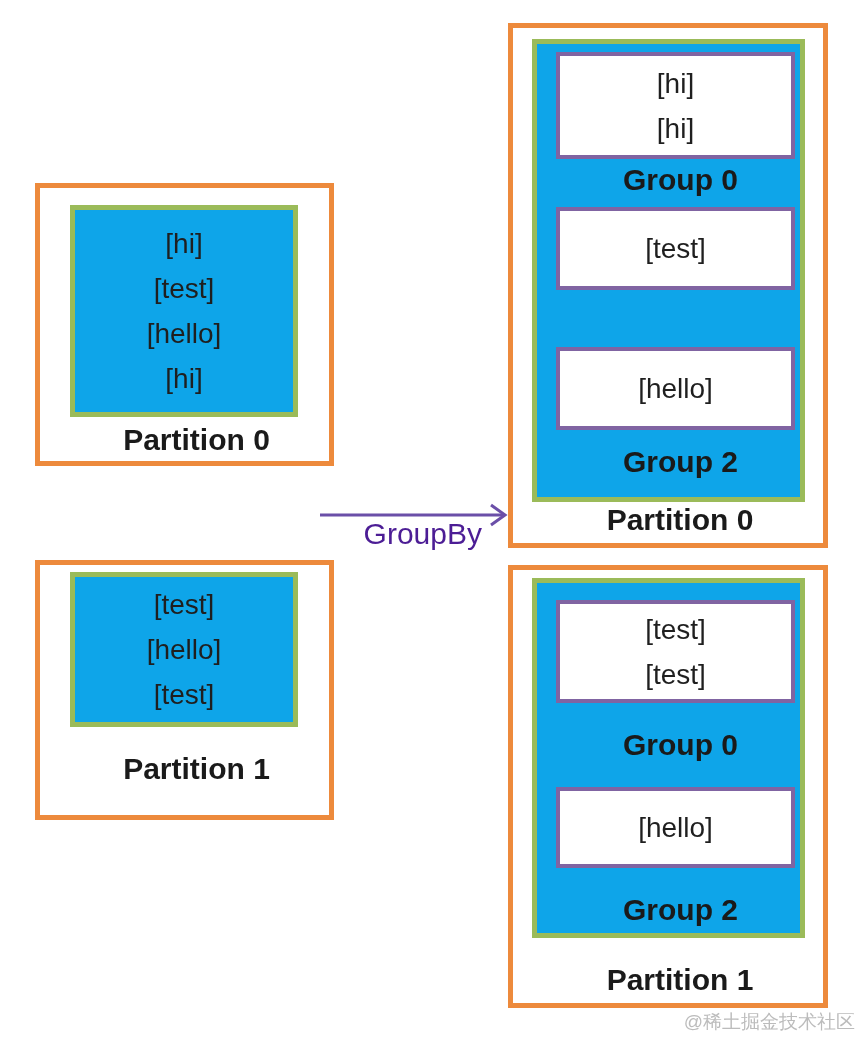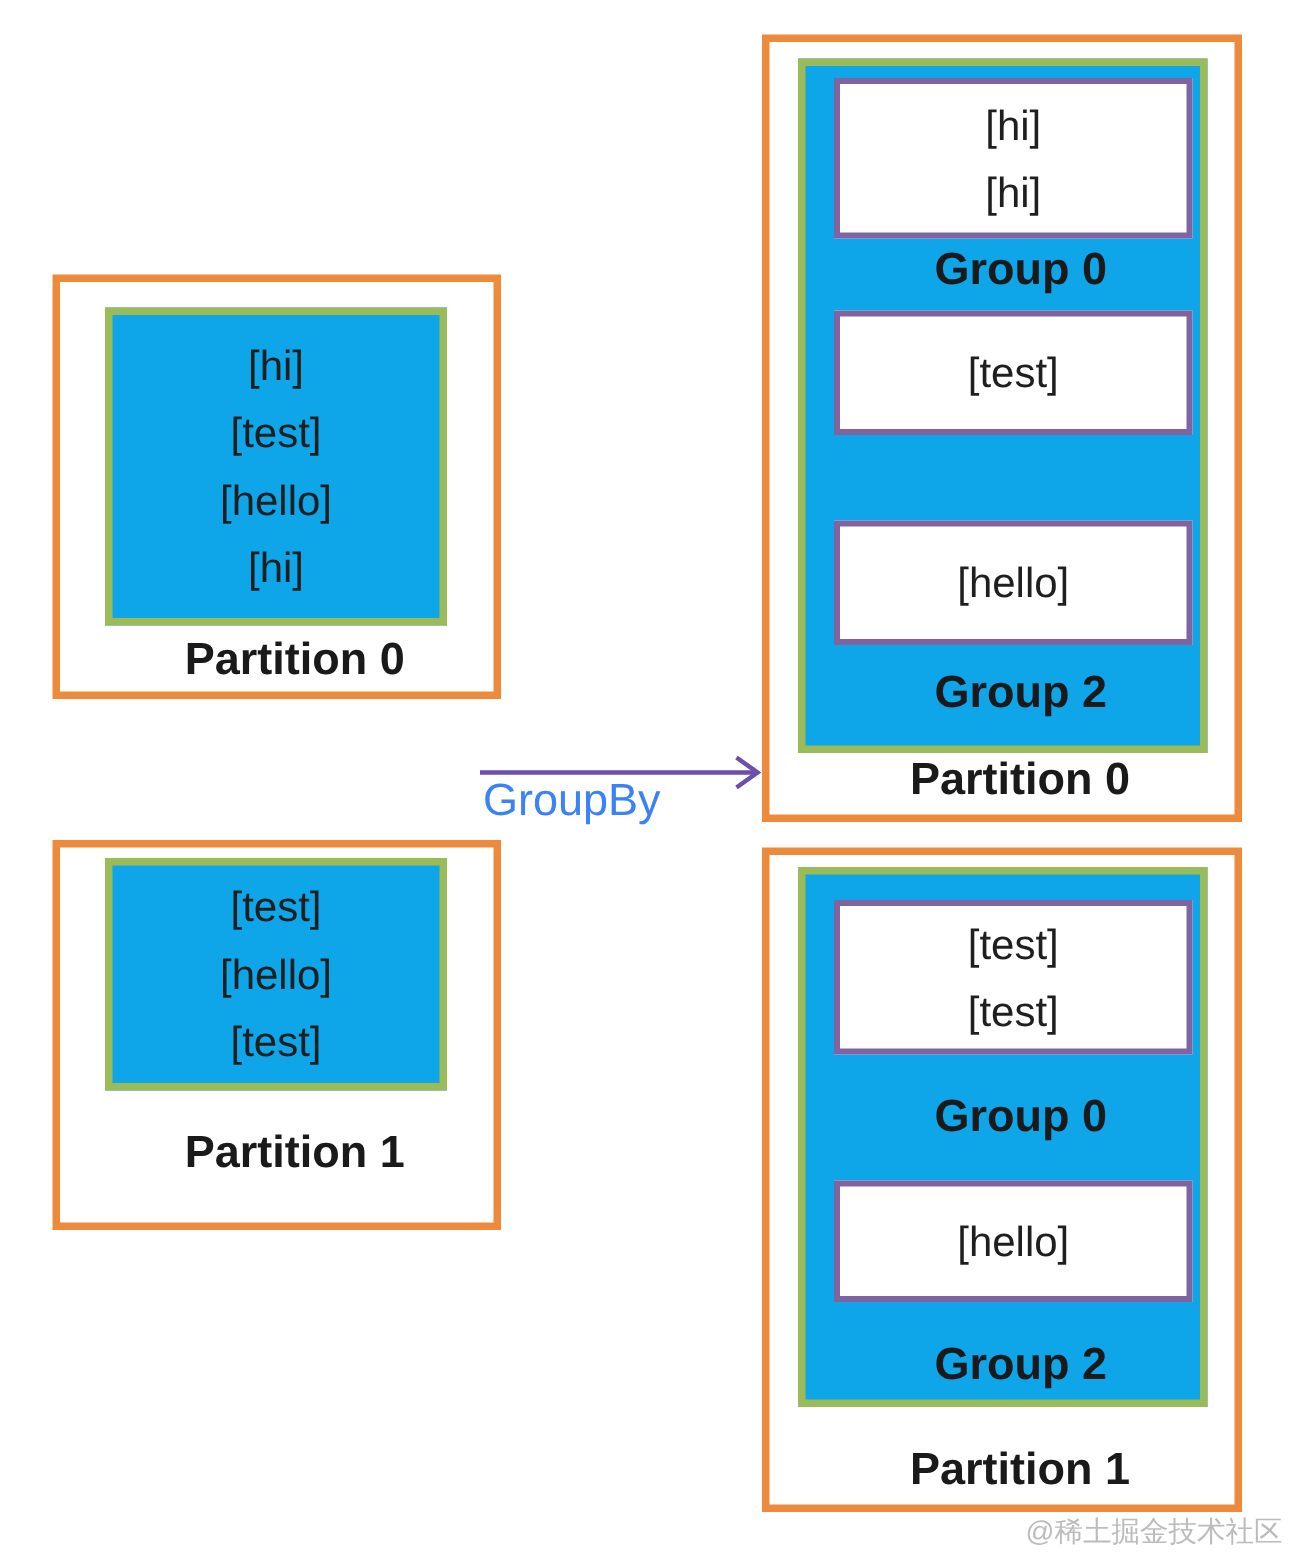--- a/index.html
+++ b/index.html
@@ -75,24 +75,24 @@
     top: 498px;
     width: 200px;
     height: 36px;
   }
 
   .groupby-label {
     position: absolute;
     left: 322px;
     top: 516px;
     width: 160px;
-    text-align: left;
+    text-align: right;
     font-size: 30px;
     line-height: 36px;
-    color: #3b82f6;
+    color: #4c1d95;
     white-space: nowrap;
   }
 
   .watermark {
     position: absolute;
     right: 6px;
     top: 1010px;
     font-size: 19px;
     line-height: 24px;
     color: #bcbcbc;

